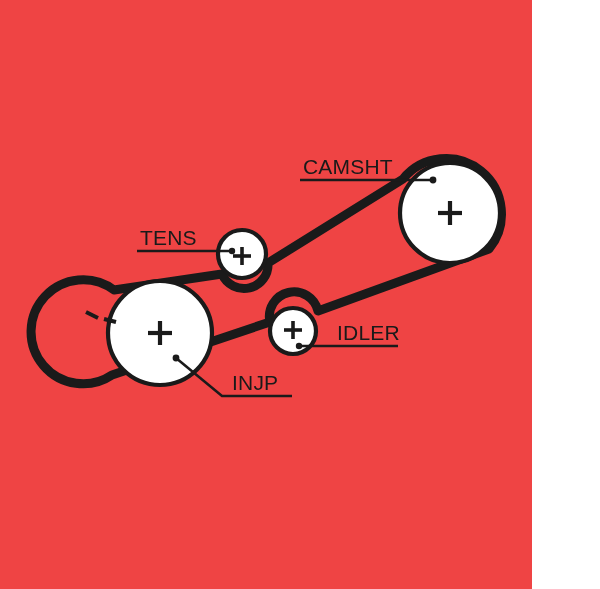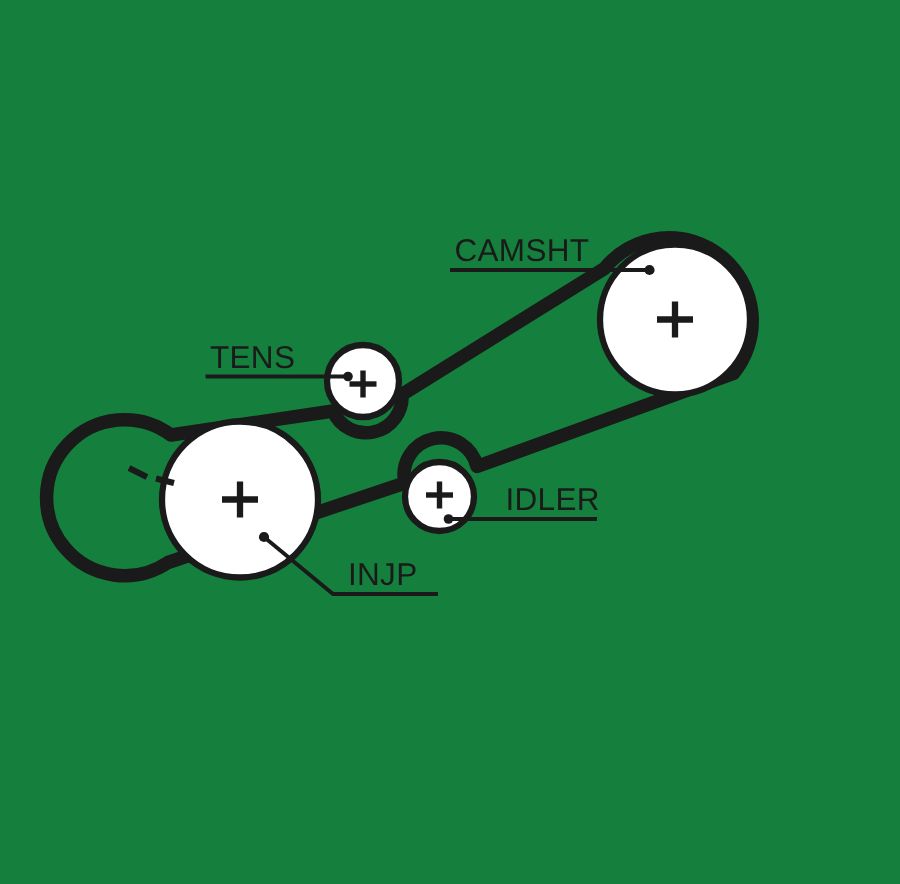--- a/index.html
+++ b/index.html
@@ -8,23 +8,23 @@
     background: #ffffff;
   }
   body {
     width: 600px;
     height: 589px;
     font-family: "Liberation Sans", sans-serif;
     overflow: hidden;
   }
   #diagram-root {
     position: relative;
-    width: 600px;
+    width: 532px;
     height: 589px;
-    background: #15803d;
+    background: #ef4444;
   }
   svg#belt-diagram {
     display: block;
     width: 600px;
     height: 589px;
   }
   .belt-path {
     fill: none;
     stroke: #1a1a1a;
     stroke-width: 9;

